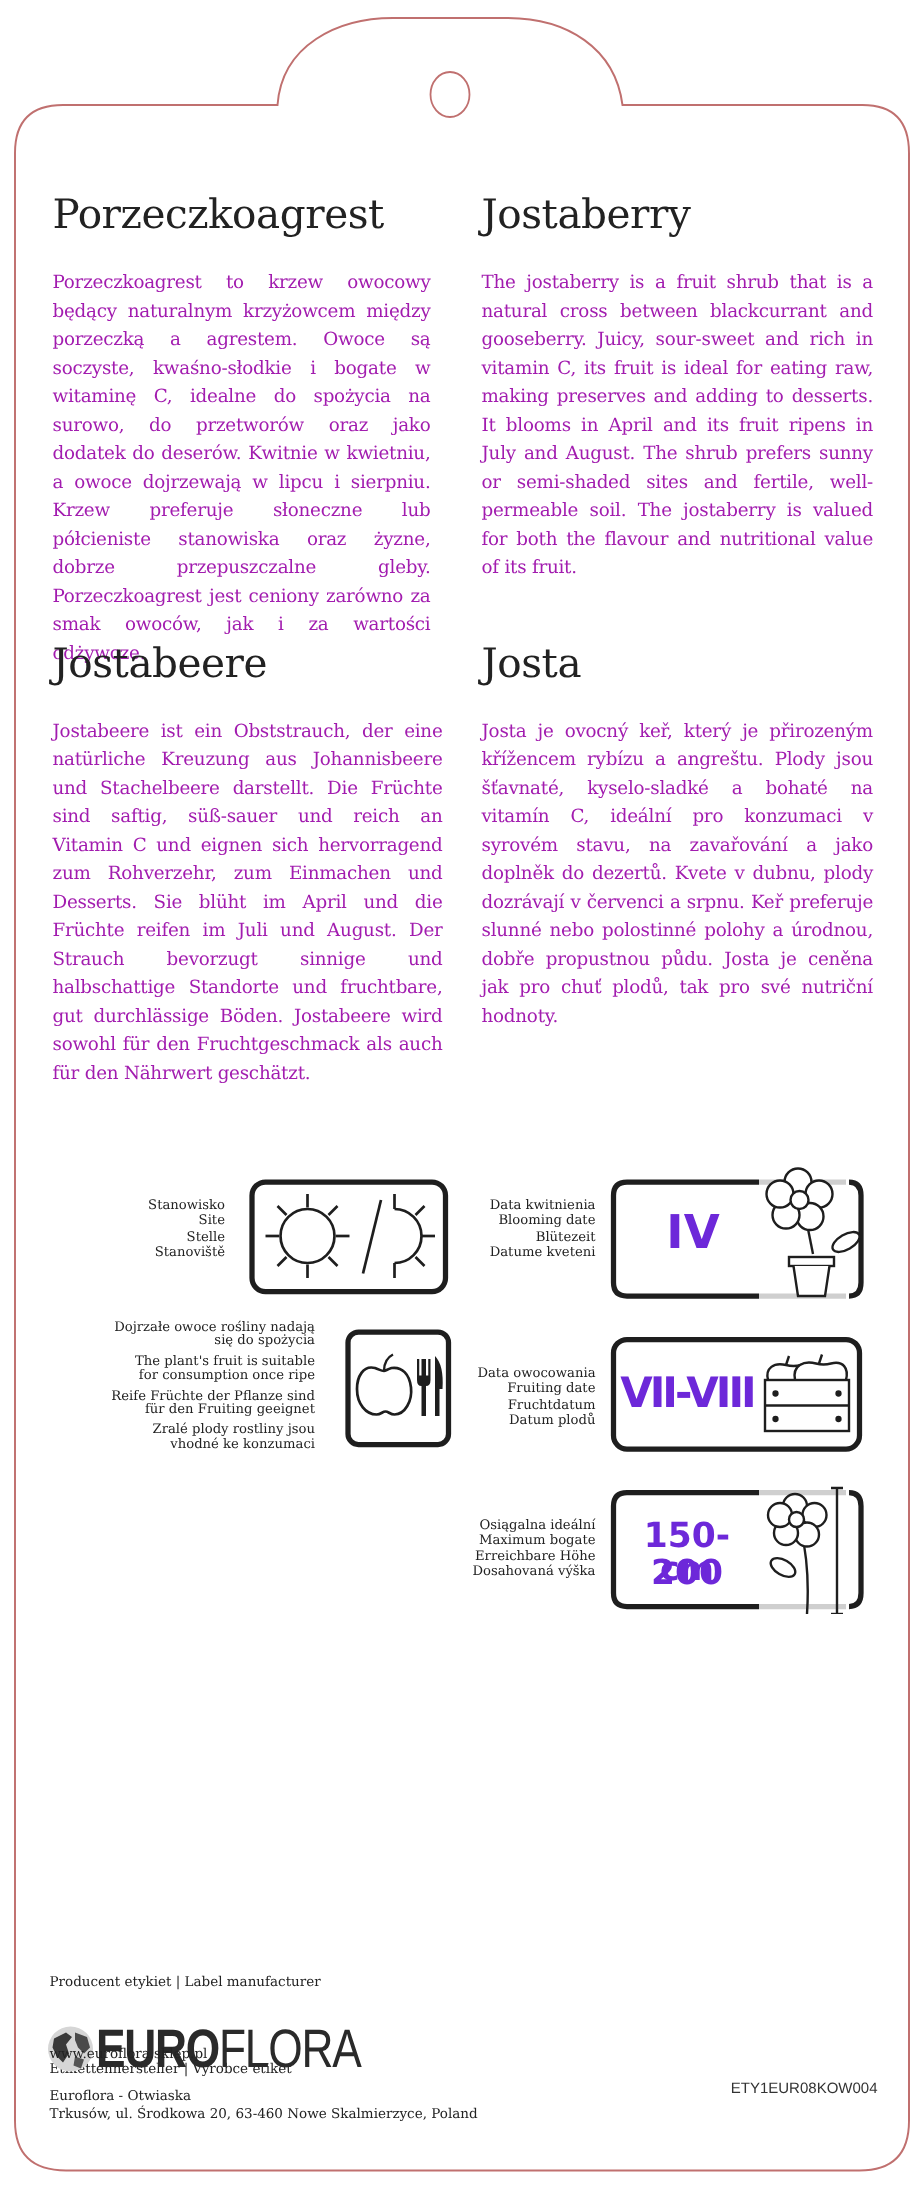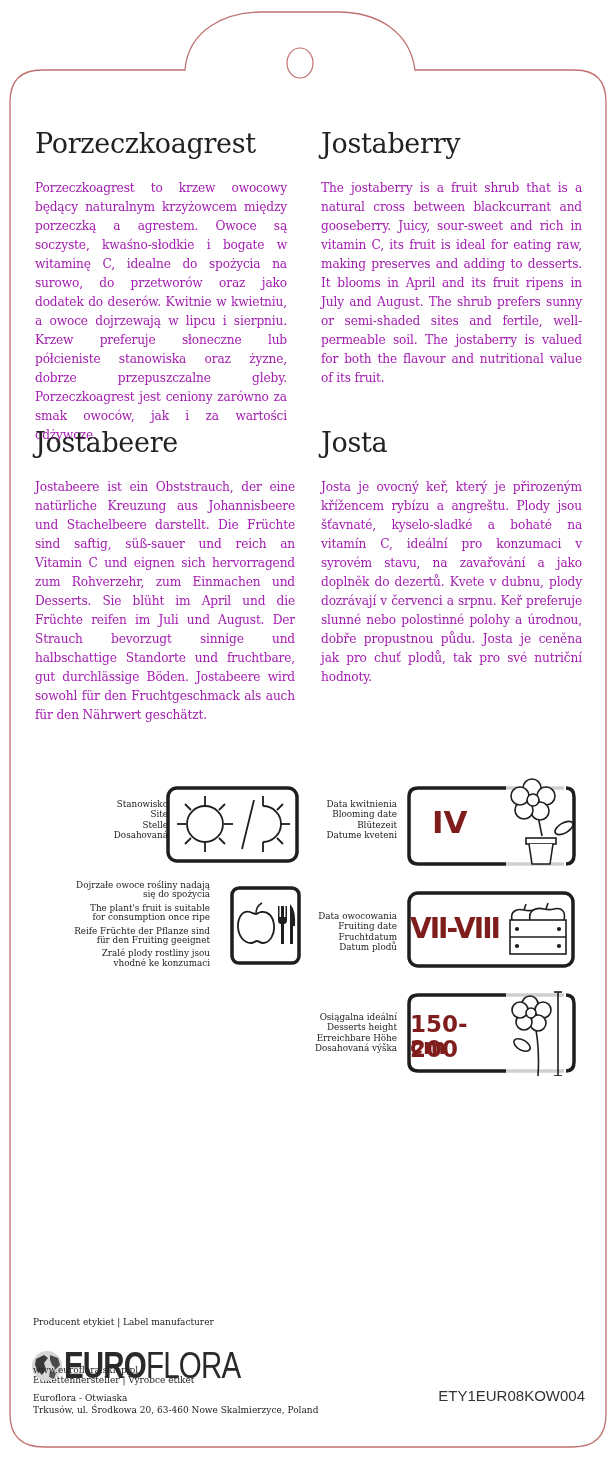--- a/index.html
+++ b/index.html
@@ -5,26 +5,26 @@
   html,body{margin:0;padding:0;background:#fff;}
   body{width:615px;height:1459px;position:relative;overflow:hidden;font-family:"DejaVu Serif",serif;color:#1e1e1e;}
   .outline{position:absolute;left:0;top:0;}
   .sec-title{position:absolute;font-family:"DejaVu Serif",serif;font-size:27px;font-weight:normal;letter-spacing:-0.3px;color:#222;margin:0;text-align:right;}
   .sec-body{position:absolute;font-family:"DejaVu Serif",serif;font-size:12.2px;line-height:19px;text-align:justify;color:#a21caf;margin:0;letter-spacing:-0.15px;}
   .lbl{position:absolute;font-family:"DejaVu Serif",serif;font-size:8.8px;line-height:10.4px;text-align:right;color:#222;}
   .lbl div{white-space:nowrap;}
   .lbl2 div{line-height:9.4px;margin-left:48px;}
   .lbl2 .grp{margin-bottom:4px;}
   .icon{position:absolute;}
-  .badge-text{position:absolute;font-family:"DejaVu Sans",sans-serif;font-weight:bold;color:#7f1d1d;}
+  .badge-text{position:absolute;font-family:"DejaVu Sans",sans-serif;font-weight:bold;color:#6d28d9;text-align:center;}
   .small{position:absolute;font-family:"DejaVu Serif",serif;font-size:9px;line-height:11px;color:#222;white-space:nowrap;}
   .logo{position:absolute;left:30px;top:1346px;height:40px;display:flex;align-items:center;}
   .logo-text{font-family:"Liberation Sans",sans-serif;font-size:36px;letter-spacing:-1px;color:#2a2a2a;transform:scaleX(0.82);transform-origin:left center;line-height:40px;}
   .logo-text b{font-weight:bold;}
-  .code{position:absolute;right:30px;top:1387px;font-family:"Liberation Sans",sans-serif;font-size:15px;color:#333;}
+  .code{position:absolute;right:30px;top:1387px;font-family:"Liberation Sans",sans-serif;font-size:10px;color:#333;}
 </style>
 </head>
 <body>
 
 <svg class="outline" width="615" height="1459">
   <path d="M185,70 C188,30 225,12 262,12 L338,12 C378,12 410,32 415,70 L575,70 Q606,70 606,102 L606,1414 Q606,1447 573,1447 L44,1447 Q10,1447 10,1414 L10,102 Q10,70 42,70 Z" fill="none" stroke="#c0706f" stroke-width="1.3"></path>
   <ellipse cx="300" cy="63" rx="13" ry="15" fill="none" stroke="#c0706f" stroke-width="1.2"></ellipse>
 </svg>
 
 <h2 class="sec-title" style="left:35px;top:128px;">Porzeczkoagrest</h2>
@@ -32,25 +32,25 @@
 
 <h2 class="sec-title" style="left:321px;top:128px;">Jostaberry</h2>
 <p class="sec-body" style="left:321px;top:179px;width:261px;">The jostaberry is a fruit shrub that is a natural cross between blackcurrant and gooseberry. Juicy, sour-sweet and rich in vitamin C, its fruit is ideal for eating raw, making preserves and adding to desserts. It blooms in April and its fruit ripens in July and August. The shrub prefers sunny or semi-shaded sites and fertile, well-permeable soil. The jostaberry is valued for both the flavour and nutritional value of its fruit.</p>
 
 <h2 class="sec-title" style="left:35px;top:427px;">Jostabeere</h2>
 <p class="sec-body" style="left:35px;top:478px;width:260px;">Jostabeere ist ein Obststrauch, der eine natürliche Kreuzung aus Johannisbeere und Stachelbeere darstellt. Die Früchte sind saftig, süß-sauer und reich an Vitamin C und eignen sich hervorragend zum Rohverzehr, zum Einmachen und Desserts. Sie blüht im April und die Früchte reifen im Juli und August. Der Strauch bevorzugt sinnige und halbschattige Standorte und fruchtbare, gut durchlässige Böden. Jostabeere wird sowohl für den Fruchtgeschmack als auch für den Nährwert geschätzt.</p>
 
 <h2 class="sec-title" style="left:321px;top:427px;">Josta</h2>
 <p class="sec-body" style="left:321px;top:478px;width:261px;">Josta je ovocný keř, který je přirozeným křížencem rybízu a angreštu. Plody jsou šťavnaté, kyselo-sladké a bohaté na vitamín C, ideální pro konzumaci v syrovém stavu, na zavařování a jako doplněk do dezertů. Kvete v dubnu, plody dozrávají v červenci a srpnu. Keř preferuje slunné nebo polostinné polohy a úrodnou, dobře propustnou půdu. Josta je ceněna jak pro chuť plodů, tak pro své nutriční hodnoty.</p>
 
-<div class="lbl" style="right:447px;top:799px;">
+<div class="lbl" style="right:465px;top:799px;">
   <div>Stanowisko</div>
   <div>Site</div>
   <div>Stelle</div>
-  <div>Dosahovaná</div>
+  <div>Stanoviště</div>
 </div>
 <svg class="icon" style="left:166px;top:786px;" width="134" height="78">
   <rect x="2" y="2" width="129" height="73" rx="9" fill="#fff" stroke="#1e1e1e" stroke-width="3.5"></rect>
   <g stroke="#1e1e1e" stroke-width="1.8" fill="none">
     <circle cx="39" cy="38" r="18"></circle>
     <line x1="39" y1="10" x2="39" y2="19"></line>
       <line x1="39" y1="57" x2="39" y2="66"></line>
     <line x1="11" y1="38" x2="20" y2="38"></line>
       <line x1="58" y1="38" x2="67" y2="38"></line>
     <line x1="19" y1="18" x2="25" y2="24"></line>
@@ -137,21 +137,21 @@
     <circle cx="111" cy="39" r="1.3" fill="#1e1e1e"></circle>
     <circle cx="153" cy="39" r="1.3" fill="#1e1e1e"></circle>
     <circle cx="111" cy="56" r="1.3" fill="#1e1e1e"></circle>
     <circle cx="153" cy="56" r="1.3" fill="#1e1e1e"></circle>
   </g>
 </svg>
 <div class="badge-text" style="left:410px;top:910px;width:96px;font-size:28px;line-height:38px;letter-spacing:-2px;">VII-VIII</div>
 
 <div class="lbl" style="right:218px;top:1012px;">
   <div>Osiągalna ideální</div>
-  <div>Desserts height</div>
+  <div>Maximum bogate</div>
   <div>Erreichbare Höhe</div>
   <div>Dosahovaná výška</div>
 </div>
 <svg class="icon" style="left:406px;top:990px;" width="176" height="86">
   <path d="M100,5 L12,5 Q3,5 3,14 L3,72 Q3,81 12,81 L100,81" fill="none" stroke="#1e1e1e" stroke-width="3.5"></path>
   <path d="M100,5 L158,5" stroke="#cfcfcf" stroke-width="3.5"></path>
   <path d="M100,81 L158,81" stroke="#cfcfcf" stroke-width="3.5"></path>
   <path d="M160,5 Q168,5 168,14 L168,72 Q168,81 160,81" fill="none" stroke="#1e1e1e" stroke-width="3.5"></path>
   <g fill="#fff" stroke="#1e1e1e" stroke-width="1.6">
     <line x1="152" y1="2" x2="152" y2="86"></line>

